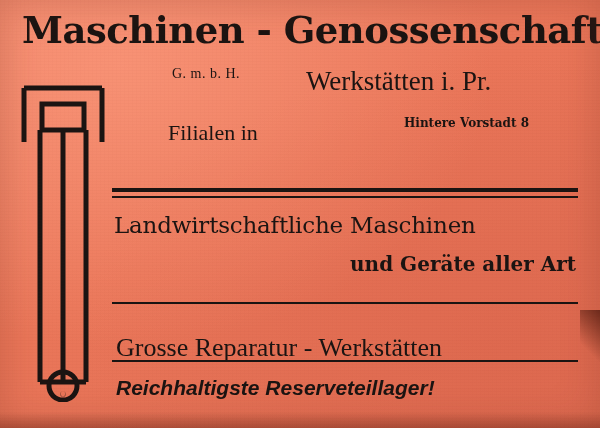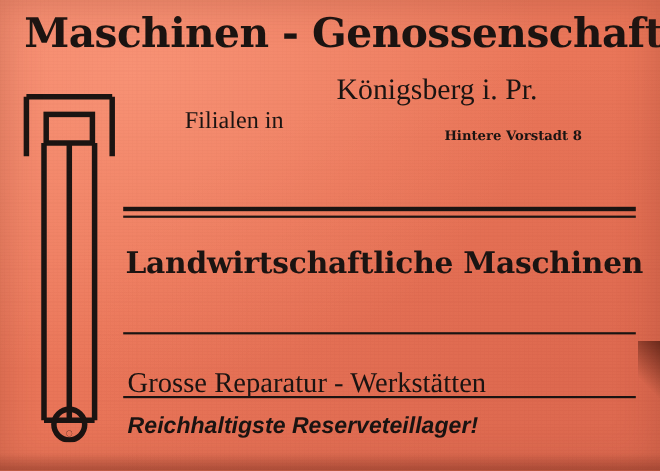--- a/index.html
+++ b/index.html
@@ -73,21 +73,21 @@
   #city {
     position: absolute;
     left: 306px;
     top: 66px;
     font-size: 27px;
     white-space: nowrap;
   }
   #filialen {
     position: absolute;
     left: 168px;
-    top: 96px;
+    top: 120px;
     font-size: 22px;
   }
   #street {
     position: absolute;
     left: 404px;
     top: 116px;
     font-family: "DejaVu Serif", serif;
     font-weight: bold;
     font-size: 12px;
     white-space: nowrap;
@@ -109,25 +109,24 @@
   #rule-b { left: 112px; top: 196px; width: 466px; height: 2px; }
   #rule-c { left: 112px; top: 302px; width: 466px; height: 2px; }
   #rule-d { left: 112px; top: 360px; width: 466px; height: 2px; }
 
   
   #line-machines {
     position: absolute;
     left: 114px;
     top: 212px;
     font-family: "DejaVu Serif", serif;
-    font-weight: bold;
-    font-size: 27px;
+    font-weight: normal;
+    font-size: 23px;
     letter-spacing: -0.2px;
     white-space: nowrap;
-    margin-top: 12px;
   }
   #line-equipment {
     position: absolute;
     right: 24px;
     top: 252px;
     font-family: "DejaVu Serif", serif;
     font-weight: bold;
     font-size: 20px;
     white-space: nowrap;
   }
@@ -178,28 +177,30 @@
     pointer-events: none;
   }
 </style>
 </head>
 <body>
 
 <div id="ad">
 
   <div id="headline" class="ink">Maschinen - Genossenschaft</div>
 
-  <div id="city" class="ink">Königsberg i. Pr.</div>
+  <div id="gmbh" class="ink">G. m. b. H.</div>
+  <div id="city" class="ink">Werkstätten i. Pr.</div>
   <div id="filialen" class="ink">Filialen in</div>
   <div id="street" class="ink">Hintere Vorstadt 8</div>
 
   <div id="rule-a" class="rule"></div>
   <div id="rule-b" class="rule"></div>
 
   <div id="line-machines" class="ink">Landwirtschaftliche Maschinen</div>
+  <div id="line-equipment" class="ink">und Geräte aller Art</div>
 
   <div id="rule-c" class="rule"></div>
 
   <div id="line-repair" class="ink">Grosse Reparatur - Werkstätten</div>
 
   <div id="rule-d" class="rule"></div>
 
   <div id="line-stock" class="ink">Reichhaltigste Reserveteillager!</div>
 
   <svg id="logo" viewBox="0 0 90 320" preserveAspectRatio="none" aria-hidden="true">

